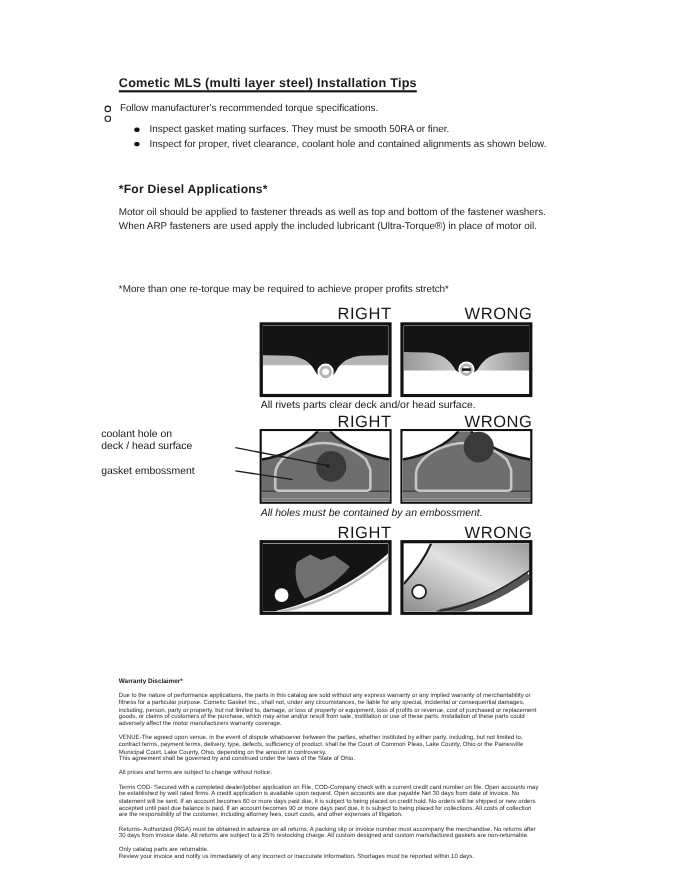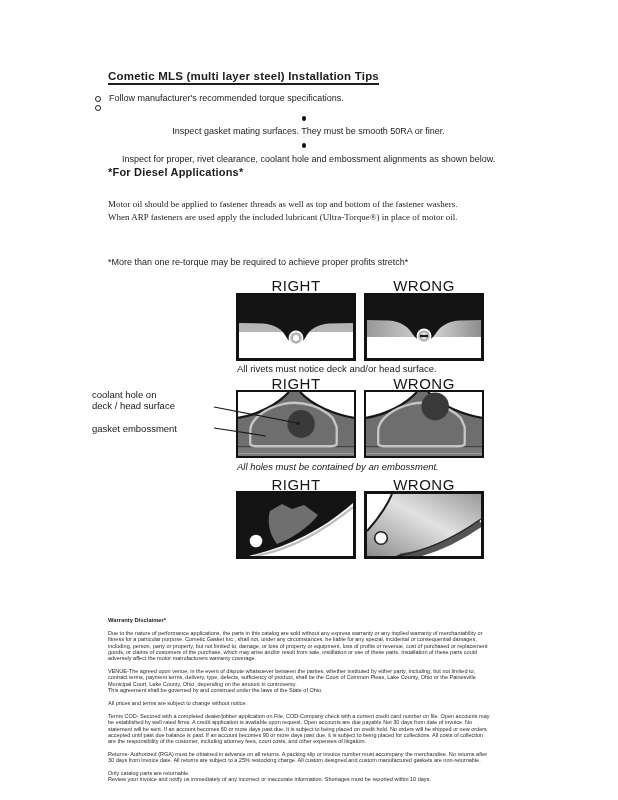--- a/index.html
+++ b/index.html
@@ -10,26 +10,26 @@
   .abs{position:absolute;}
   .title{
     left:108px;top:22px;font-size:11.5px;font-weight:700;
     text-decoration:underline;text-underline-offset:3px;text-decoration-thickness:1.5px;
     letter-spacing:.2px;
   }
   .bullets{left:95px;top:44px;font-size:9px;line-height:13.3px;}
   .b-row{display:flex;align-items:center;}
   .b-row .mark{width:14px;display:flex;justify-content:flex-start;align-items:center;flex:0 0 14px;}
   .dot-open{width:4px;height:4px;border:1px solid #1c1c1c;border-radius:50%;}
-  .sub{padding-left:27px;flex-direction:column;}
+  .sub{padding-left:27px;}
   .dot-fill{width:4.5px;height:4.5px;background:#111;border-radius:50%;}
   .h2{left:108px;top:118px;font-size:11px;font-weight:700;letter-spacing:.2px;}
   .para{left:108px;width:460px;font-size:9px;line-height:13.2px;white-space:pre-line;}
-  .p1{top:150px;font-family:Liberation Serif, serif;} .p2{top:169px;} .p3{top:208px;}
-  .rw-label{font-size:15px;letter-spacing:.5px;color:#161616;text-align:center;width:120px;}
+  .p1{top:138px;} .p2{top:169px;} .p3{top:208px;}
+  .rw-label{font-size:15px;letter-spacing:.5px;color:#161616;text-align:right;width:120px;}
   .ex-box{width:114px;height:62px;border:3px solid #121212;background:#fff;}
   .ex-box.thin{width:116px;height:64px;border-width:2px;}
   .caption{font-size:9.5px;line-height:11.5px;white-space:pre-line;color:#161616;}
   .callout{width:120px;left:92px;text-align:left;font-size:9.5px;line-height:11px;white-space:pre-line;color:#161616;}
   .legal{left:108px;width:404px;font-size:5.5px;line-height:6.3px;color:#2a2a2a;white-space:pre-line;}
   .legal-h{left:108px;top:569px;font-size:5.8px;font-weight:700;color:#222;}
   .pagecode{left:388px;top:760px;font-size:13.5px;color:#7f1d1d;letter-spacing:.3px;text-decoration:underline;}
   svg{display:block;}
   .overlay{left:0;top:0;pointer-events:none;}
 </style>
@@ -55,21 +55,21 @@
     <div class="b-row sub">
       <span class="mark">
           <span class="dot-fill"></span>
         </span>
       <span>Inspect gasket mating surfaces.  They must be smooth 50RA or finer.</span>
     </div>
     <div class="b-row sub">
       <span class="mark">
           <span class="dot-fill"></span>
         </span>
-      <span>Inspect for proper, rivet clearance, coolant hole and embossment alignments as shown below.</span>
+      <span>Inspect for proper, rivet clearance, coolant hole and contained alignments as shown below.</span>
     </div>
   </div>
 
   <div class="abs h2">*For Diesel Applications*</div>
   <div class="abs para p1">Motor oil should be applied to fastener threads as well as top and bottom of the fastener washers.
 When ARP fasteners are used apply the included lubricant (Ultra-Torque®) in place of motor oil.</div>
   <div class="abs para p3">*More than one re-torque may be required to achieve proper profits stretch*</div>
 
   <div class="abs rw-label" style="left:236px;top:229px;">RIGHT</div>
   <div class="abs rw-label" style="left:364px;top:229px;">WRONG</div>
@@ -96,21 +96,21 @@
       <rect width="114" height="62" fill="#ffffff"></rect>
       <rect x="0" y="24" width="114" height="17" fill="url(#gradDeck)"></rect>
       <rect x="0" y="41" width="114" height="21" fill="#ffffff"></rect>
       <path d="M0,0 H114 V24 L92,24.5 C80,25.5 73,30.5 68,38.5 C64,46 50,46 46,38.5 C41,30.5 34,25.5 22,24.5 L0,24 Z" fill="#141414"></path>
       <circle cx="57" cy="40" r="6.6" fill="#b5b5b5" stroke="#ffffff" stroke-width="1.7"></circle>
       <circle cx="57" cy="40" r="3" fill="#ffffff"></circle>
       <rect x="53" y="38.8" width="8" height="2.4" fill="#1a1a1a"></rect>
     </svg>
   </div>
 
-  <div class="abs caption" style="left:237px;top:315px;">All rivets must notice deck and/or head surface.</div>
+  <div class="abs caption" style="left:237px;top:315px;">All rivets parts clear deck and/or head surface.</div>
 
   <div class="abs rw-label" style="left:236px;top:327px;">RIGHT</div>
   <div class="abs rw-label" style="left:364px;top:327px;">WRONG</div>
 
   <div class="abs callout" style="top:341px;">coolant hole on
 deck / head surface</div>
   <div class="abs callout" style="top:375px;">gasket embossment</div>
 
   <div class="abs ex-box thin" style="left:236px;top:342px;">
     <svg width="116" height="64" viewBox="0 0 114 62" preserveAspectRatio="none">

